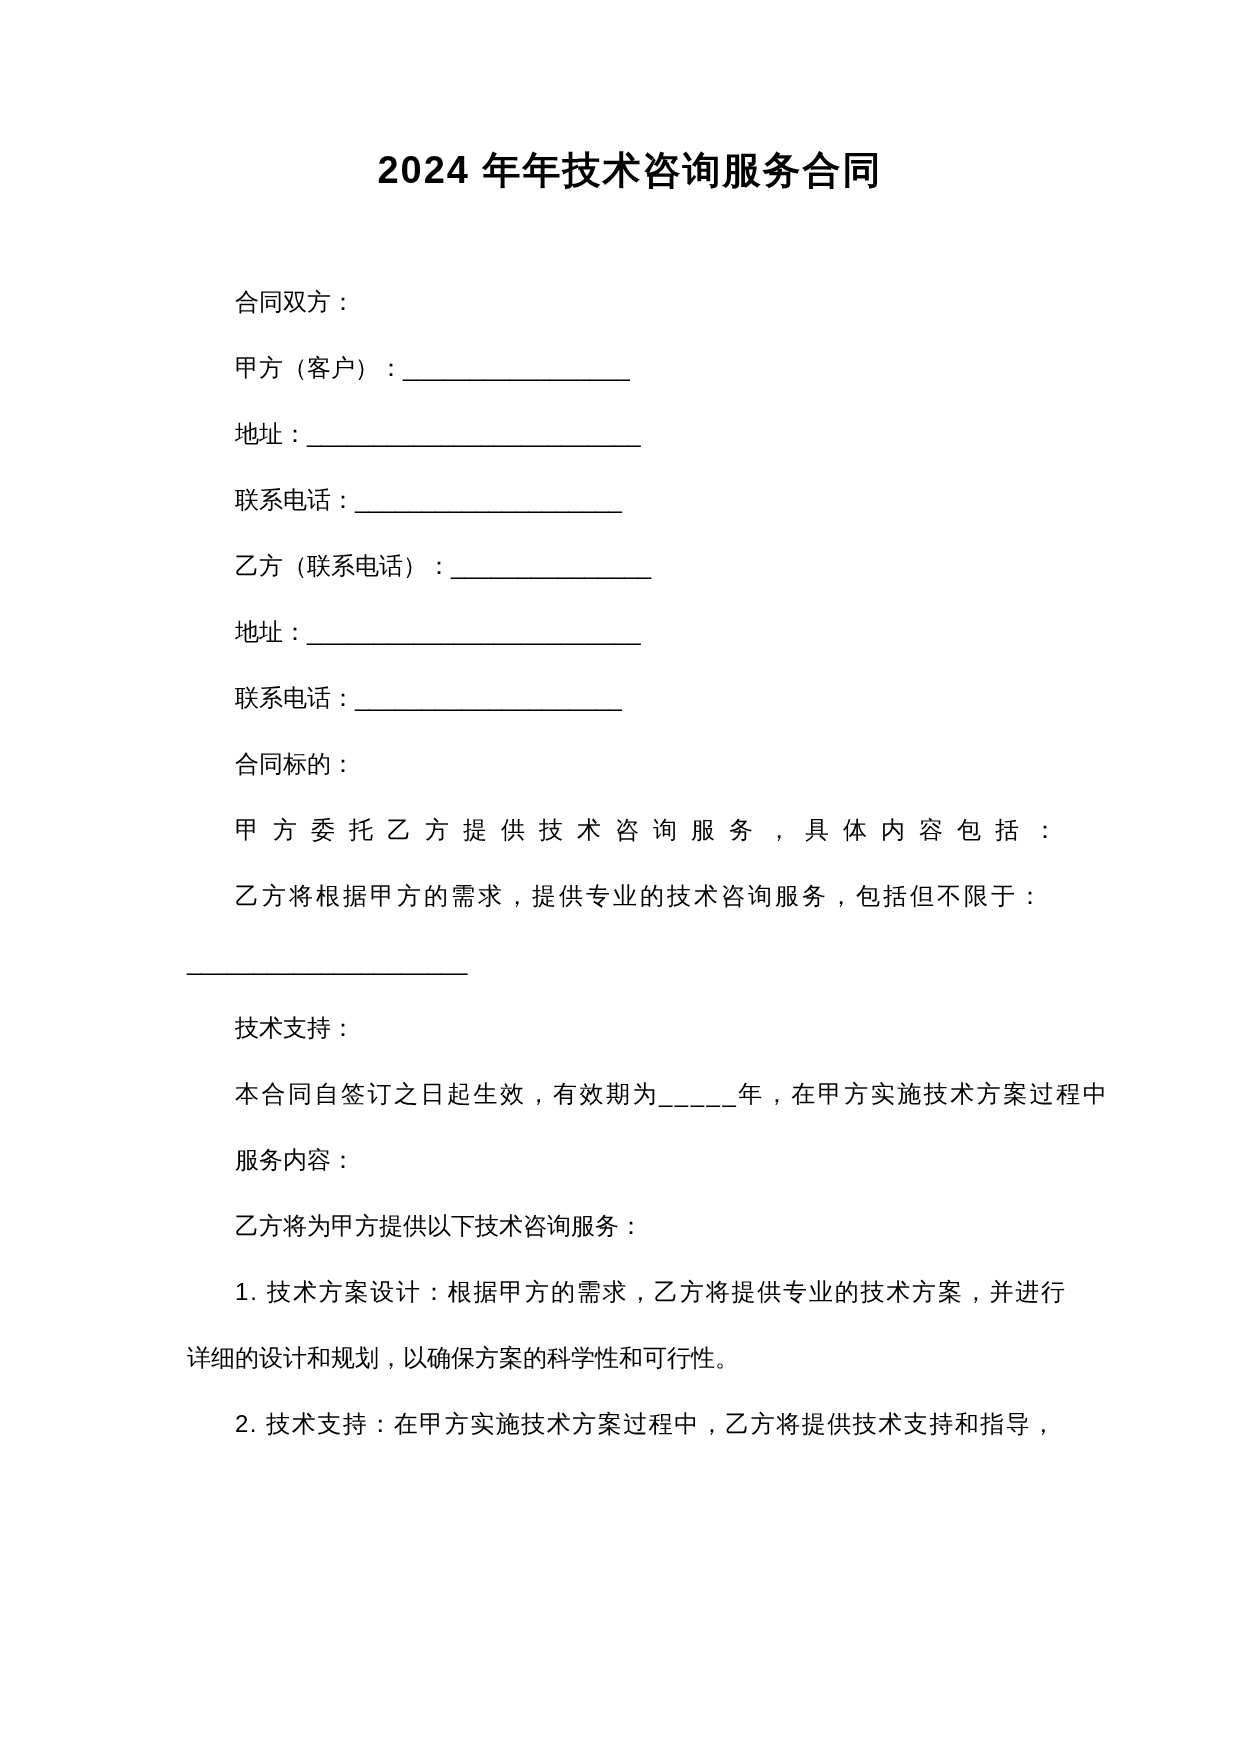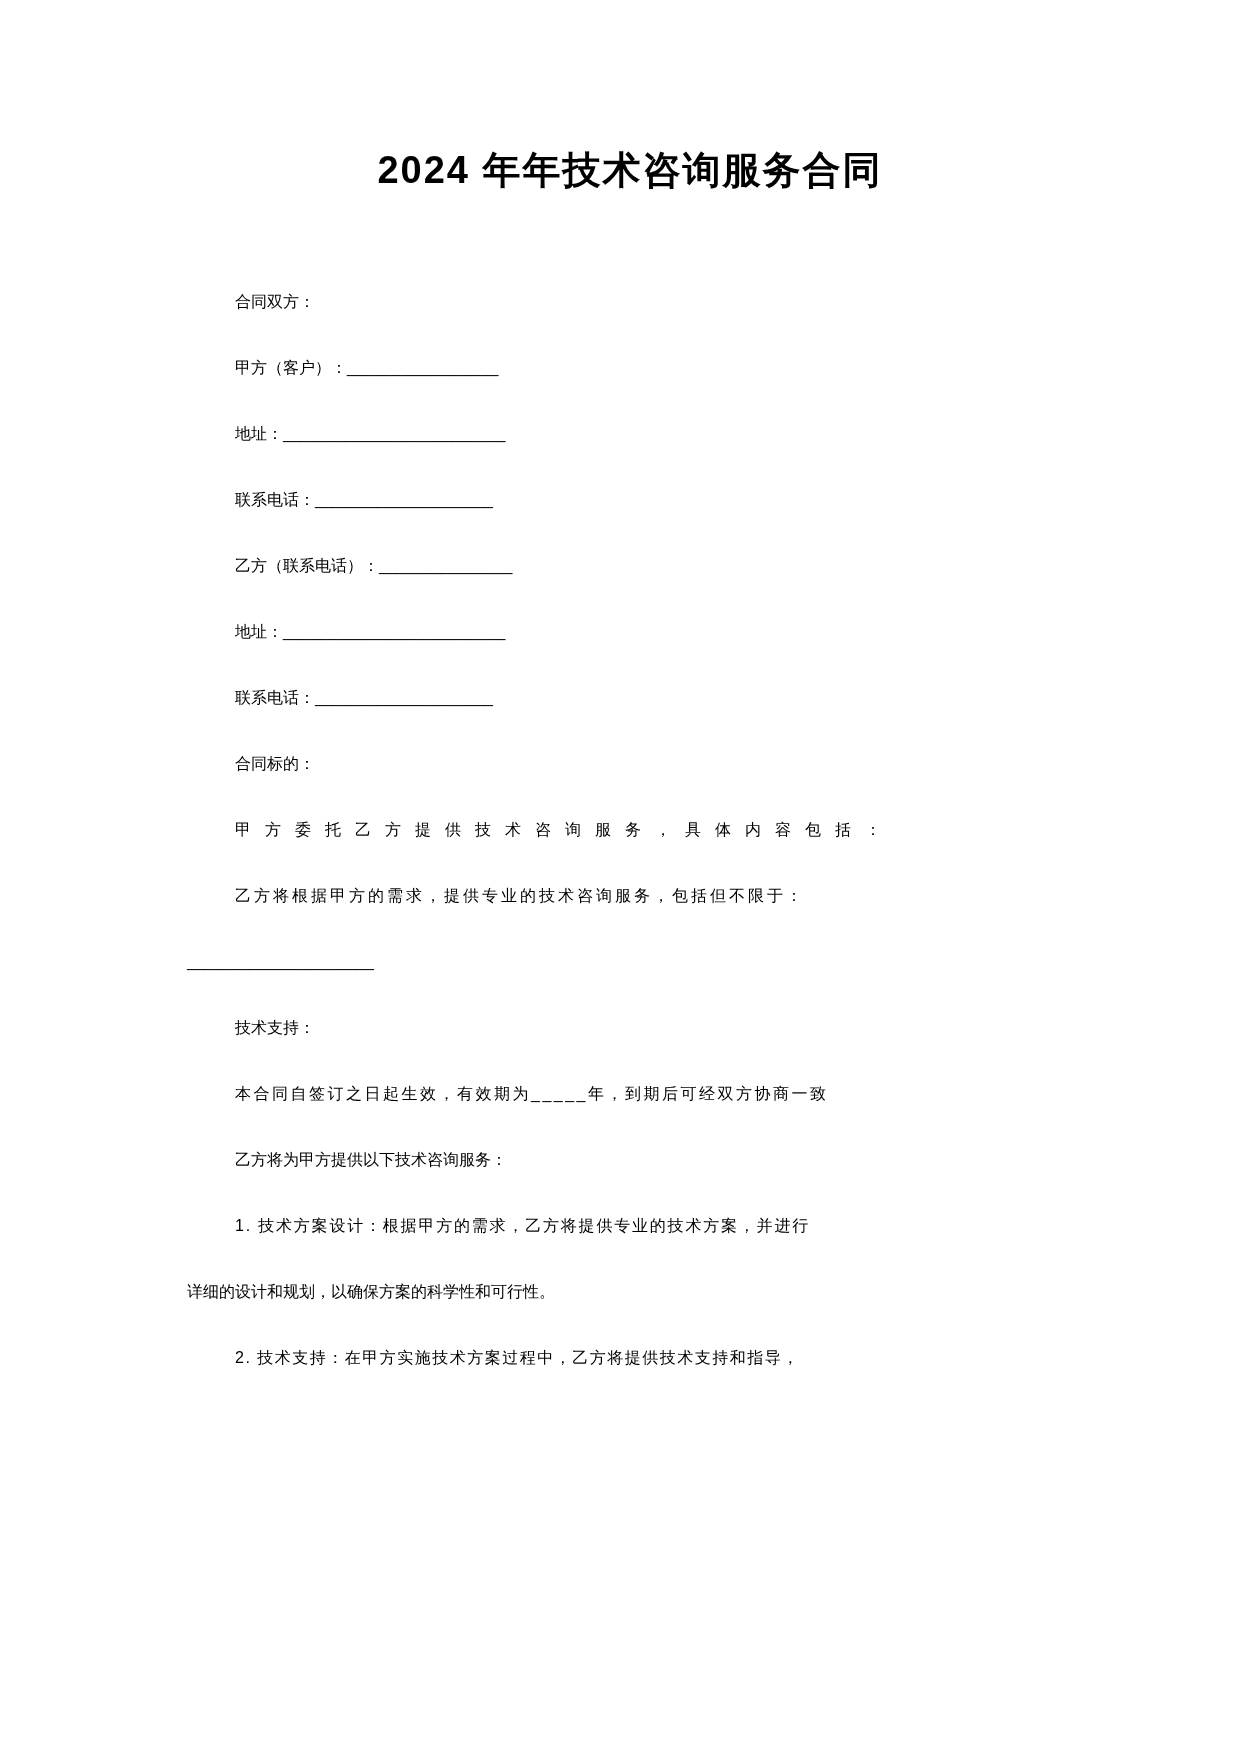--- a/index.html
+++ b/index.html
@@ -24,21 +24,21 @@
     line-height: 50px;
     letter-spacing: 2px;
     text-align: center;
     margin: 0 0 74px 0;
     white-space: nowrap;
   }
   .doc-body {
     width: 886px;
   }
   .line {
-    font-size: 16px;
+    font-size: 24px;
     line-height: 66px;
     white-space: nowrap;
     font-weight: 400;
   }
   .line.indent {
     text-indent: 48px;
   }
 </style>
 </head>
 <body>
@@ -51,19 +51,20 @@
       <div class="line indent">地址：_________________________</div>
       <div class="line indent">联系电话：____________________</div>
       <div class="line indent">乙方（联系电话）：_______________</div>
       <div class="line indent">地址：_________________________</div>
       <div class="line indent">联系电话：____________________</div>
       <div class="line indent">合同标的：</div>
       <div class="line indent" style="letter-spacing: 14px;">甲方委托乙方提供技术咨询服务，具体内容包括：</div>
       <div class="line indent" style="letter-spacing: 3px;">乙方将根据甲方的需求，提供专业的技术咨询服务，包括但不限于：</div>
       <div class="line">_____________________</div>
       <div class="line indent">技术支持：</div>
-      <div class="line indent" style="letter-spacing: 2.5px;">本合同自签订之日起生效，有效期为_____年，到期后可经双方协商一致</div>
+      <div class="line indent" style="letter-spacing: 2.5px;">本合同自签订之日起生效，有效期为_____年，在甲方实施技术方案过程中</div>
+      <div class="line indent">服务内容：</div>
       <div class="line indent">乙方将为甲方提供以下技术咨询服务：</div>
       <div class="line indent" style="letter-spacing: 1.8px;">1. 技术方案设计：根据甲方的需求，乙方将提供专业的技术方案，并进行</div>
       <div class="line">详细的设计和规划，以确保方案的科学性和可行性。</div>
       <div class="line indent" style="letter-spacing: 1.5px;">2. 技术支持：在甲方实施技术方案过程中，乙方将提供技术支持和指导，</div>
     </div>
 </div>
 
 </body></html>

